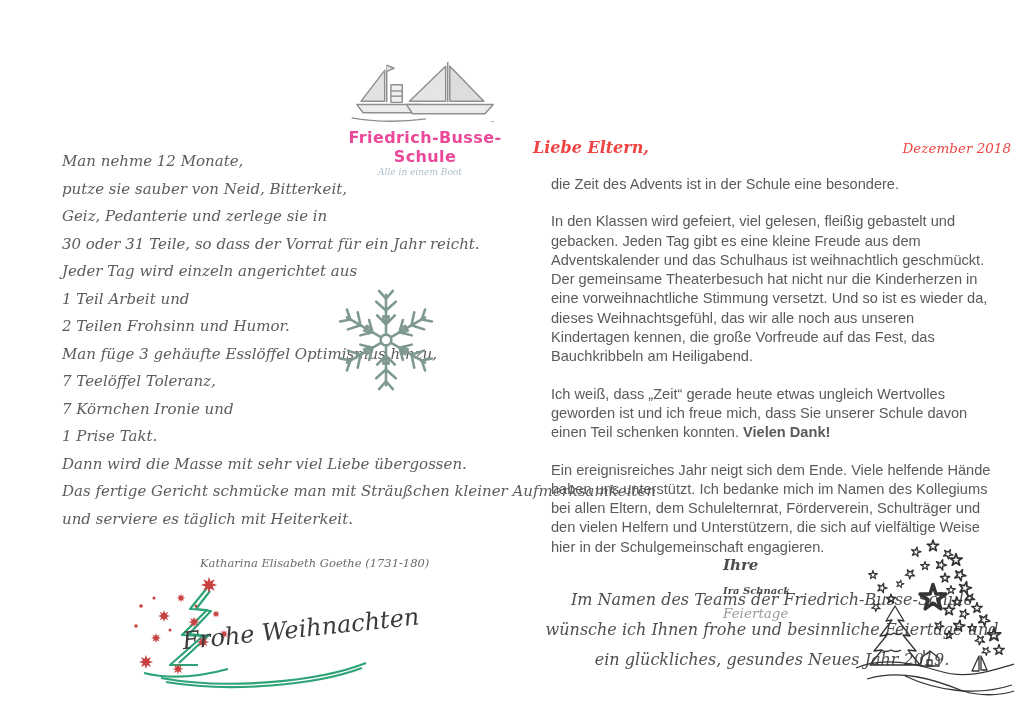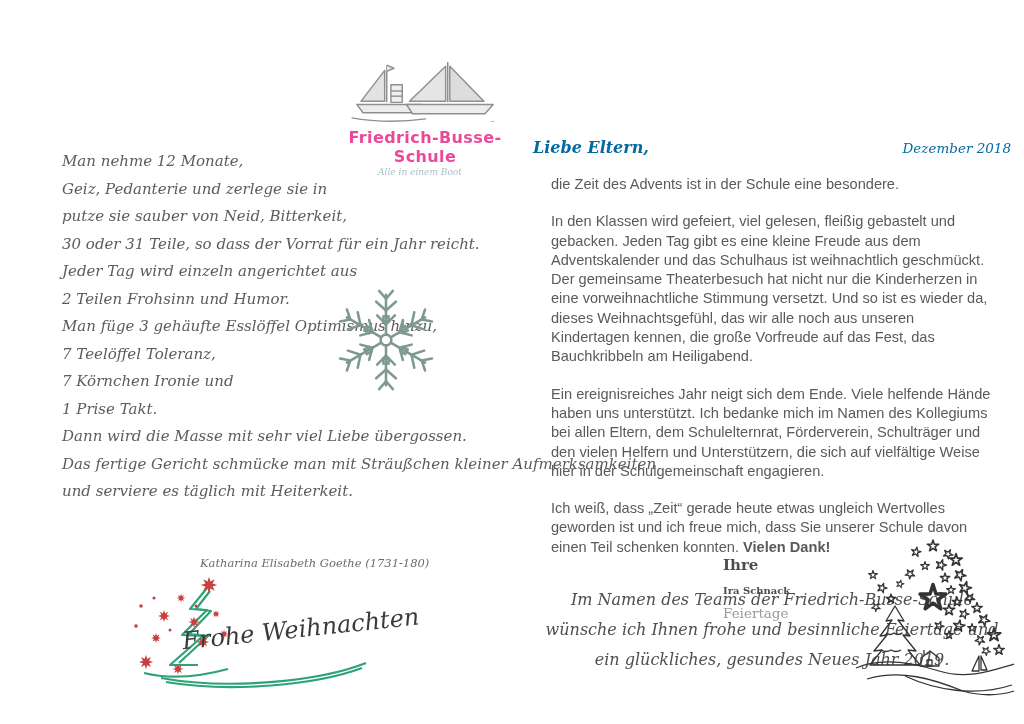--- a/index.html
+++ b/index.html
@@ -27,30 +27,30 @@
 
   
   .fw-graphic{position:absolute;left:106px;top:576px;width:268px;height:116px;}
   .fw-text{position:absolute;left:182px;top:618px;width:180px;
            font-family:"DejaVu Serif",serif;font-style:italic;font-size:24px;
            color:#3b3b3b;transform:rotate(-6deg);white-space:nowrap;}
 
   
   .letter{position:absolute;left:533px;top:138px;width:478px;color:#5a5a5a;}
   .greeting-row{display:flex;justify-content:space-between;align-items:baseline;}
-  .script{font-family:"DejaVu Serif",serif;font-style:italic;color:#0369a1;}
+  .script{font-family:"DejaVu Serif",serif;font-style:italic;color:#ef4444;}
   .greeting{font-size:16px;font-weight:bold;}
   .letter-date{font-size:13.5px;}
   .body-text{font-size:14.6px;line-height:19.3px;margin-top:17px;}
   .body-text p{margin:18px;}
   .para-gap{margin-top:18px !important;}
   .closing{margin-top:28px;text-align:center;font-family:"DejaVu Serif",serif;
            font-style:italic;font-size:16px;color:#4f4f4f;line-height:30px;}
   .signature{position:absolute;left:723px;top:556px;font-family:"DejaVu Serif",serif;
-             color:#4d4d4d;}
+             font-style:italic;color:#4d4d4d;}
   .sig-salutation{font-size:15px;font-weight:bold;}
   .sig-name{font-size:10px;font-weight:bold;margin-top:11px;}
   .sig-role{font-size:13.5px;color:#9b9b9b;margin-top:9px;}
 
   
   .tree-sketch{position:absolute;left:853px;top:538px;width:165px;height:168px;}
 </style>
 </head>
 <body>
 
@@ -77,24 +77,25 @@
         <path d="M62,61 q40,5 80,-1"></path>
         <path d="M12,64 q26,4 54,1"></path>
       </g>
     </svg>
     <div class="logo-title">Friedrich-Busse-Schule</div>
     <div class="logo-tagline">Alle in einem Boot</div>
   </div>
 
   <div class="poem">
     <div class="poem-line">Man nehme 12 Monate,</div>
+    <div class="poem-line">putze sie sauber von Neid, Bitterkeit,</div>
     <div class="poem-line">Geiz, Pedanterie und zerlege sie in</div>
-    <div class="poem-line">putze sie sauber von Neid, Bitterkeit,</div>
     <div class="poem-line">30 oder 31 Teile, so dass der Vorrat für ein Jahr reicht.</div>
     <div class="poem-line stanza-gap">Jeder Tag wird einzeln angerichtet aus</div>
+    <div class="poem-line">1 Teil Arbeit und</div>
     <div class="poem-line">2 Teilen Frohsinn und Humor.</div>
     <div class="poem-line">Man füge 3 gehäufte Esslöffel Optimismus hinzu,</div>
     <div class="poem-line">7 Teelöffel Toleranz,</div>
     <div class="poem-line">7 Körnchen Ironie und</div>
     <div class="poem-line">1 Prise Takt.</div>
     <div class="poem-line">Dann wird die Masse mit sehr viel Liebe übergossen.</div>
     <div class="poem-line stanza-gap">Das fertige Gericht  schmücke man mit Sträußchen kleiner Aufmerksamkeiten</div>
     <div class="poem-line">und serviere es täglich mit Heiterkeit.</div>
   </div>
   <div class="attribution">Katharina Elisabeth Goethe (1731-180)</div>
@@ -160,25 +161,25 @@
   <div class="fw-text">Frohe Weihnachten</div>
 
   <div class="letter">
     <div class="greeting-row">
       <span class="script greeting">Liebe Eltern,</span>
       <span class="script letter-date">Dezember 2018</span>
     </div>
     <div class="body-text">
       <p>die Zeit des Advents ist in der Schule eine besondere.</p>
       <p>In den Klassen wird gefeiert, viel gelesen, fleißig gebastelt und gebacken. Jeden Tag gibt es eine kleine Freude aus dem Adventskalender und  das Schulhaus ist weihnachtlich geschmückt. Der gemeinsame Theaterbesuch hat nicht nur die Kinderherzen in eine vorweihnachtliche Stimmung versetzt. Und so ist es wieder da, dieses Weihnachtsgefühl, das wir alle noch aus unseren Kindertagen kennen, die große Vorfreude auf das Fest, das Bauchkribbeln am Heiligabend.</p>
-      <p class="para-gap">Ein ereignisreiches Jahr neigt sich dem Ende. Viele helfende Hände haben uns unterstützt. Ich bedanke mich im Namen des Kollegiums bei allen Eltern, dem Schulelternrat, Förderverein, Schulträger und den vielen Helfern und Unterstützern, die sich auf vielfältige Weise hier in der Schulgemeinschaft engagieren.</p>
       <p class="para-gap">
         <span>Ich weiß, dass „Zeit“ gerade heute etwas ungleich Wertvolles geworden ist und ich freue mich, dass Sie unserer Schule davon einen Teil schenken konnten.</span>
         <strong>Vielen Dank!</strong>
       </p>
+      <p class="para-gap">Ein ereignisreiches Jahr neigt sich dem Ende. Viele helfende Hände haben uns unterstützt. Ich bedanke mich im Namen des Kollegiums bei allen Eltern, dem Schulelternrat, Förderverein, Schulträger und den vielen Helfern und Unterstützern, die sich auf vielfältige Weise hier in der Schulgemeinschaft engagieren.</p>
     </div>
     <div class="closing">
       <div>Im Namen des Teams der Friedrich-Busse-Schule</div>
       <div>wünsche ich Ihnen  frohe und besinnliche Feiertage und</div>
       <div>ein glückliches, gesundes Neues Jahr 2019.</div>
     </div>
   </div>
 
   <div class="signature">
     <div class="sig-salutation">Ihre</div>

